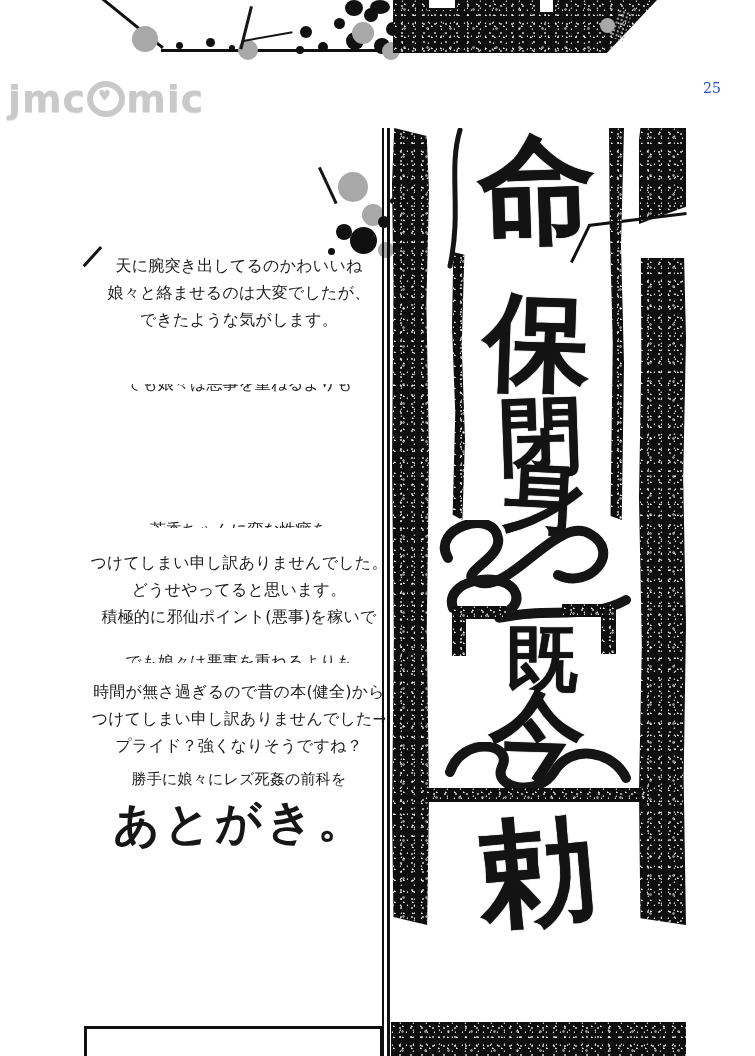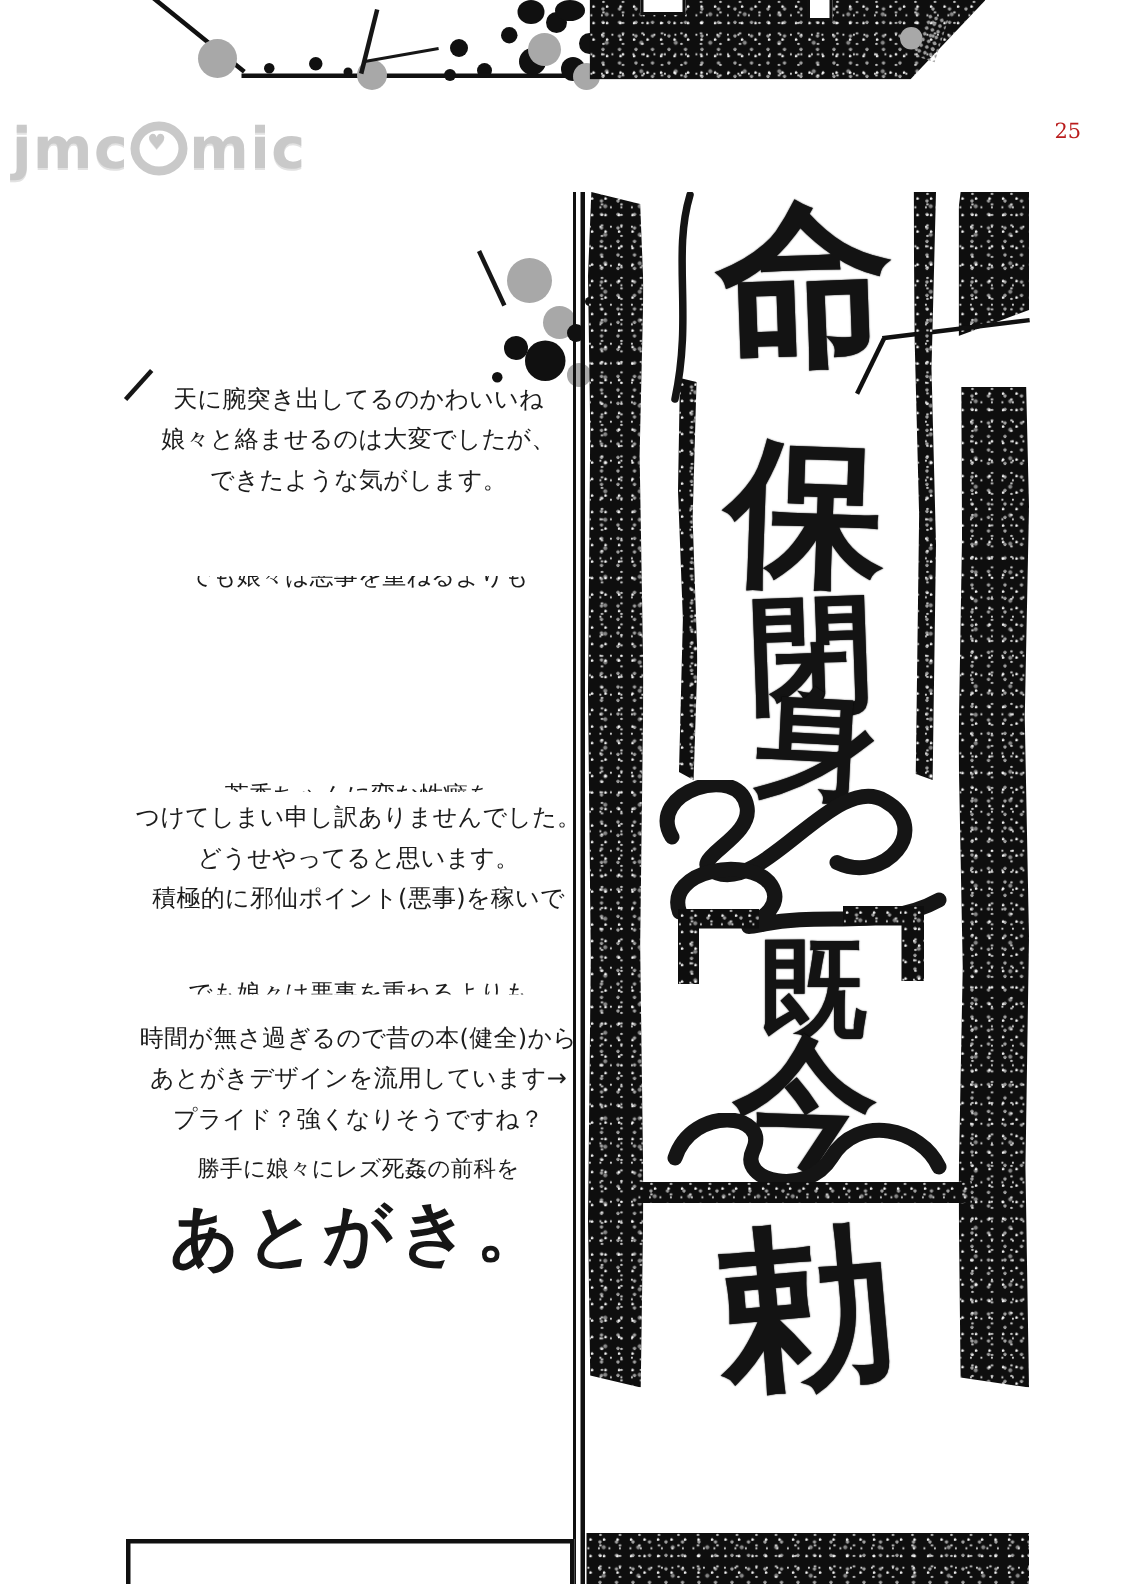--- a/index.html
+++ b/index.html
@@ -26,21 +26,21 @@
   .gdot{border-radius:50%;background:#a8a8a8;}
   .needle{background:#161616;transform-origin:top left;}
   .line{background:#101010;}
   .tchar{font-family:"DejaVu Serif","Liberation Serif",serif;font-weight:bold;color:#131313;
          text-align:center;width:150px;text-shadow:0 0 1px #000;}
   .wm{font-weight:bold;font-size:38px;color:#c9c9c9;letter-spacing:1px;
       text-shadow:0 1px 0 #e2e2e2;font-family:"DejaVu Sans",sans-serif;}
   .bird{display:inline-block;width:26px;height:24px;border:6px solid #c9c9c9;border-radius:50%;
         position:relative;top:5px;margin:0 1px;}
   .bird .h{position:absolute;left:5px;top:0px;font-size:14px;color:#c9c9c9;}
-  .pagenum{font-family:"DejaVu Serif","Liberation Serif",serif;font-size:14px;color:#b91c1c;}
+  .pagenum{font-family:"DejaVu Serif","Liberation Serif",serif;font-size:14px;color:#1d4ed8;}
   .titlebig{font-family:"DejaVu Serif","Liberation Serif",serif;font-weight:bold;font-size:46px;
             letter-spacing:4px;transform:rotate(-1.2deg);color:#161616;}
   svg{display:block;}
 </style>
 </head>
 <body>
 
 <div id="page">
 
   <div class="abs line" style="left:161px;top:49px;width:226px;height:3px;"></div>
@@ -97,33 +97,33 @@
     <div>できたような気がします。</div>
   </div>
 
   <div class="abs clipwrap" style="top:384px;height:13px;">
     <div style="margin-top:-14px;">でも娘々は悪事を重ねるよりも</div>
   </div>
 
   <div class="abs clipwrap" style="top:516px;height:12px;">
     <div>芳香ちゃんに変な性癖を</div>
   </div>
-  <div class="abs txtblock" style="top:531px;">
+  <div class="abs txtblock" style="top:549px;">
     <div>つけてしまい申し訳ありませんでした。</div>
     <div>どうせやってると思います。</div>
     <div>積極的に邪仙ポイント(悪事)を稼いで</div>
   </div>
 
   <div class="abs clipwrap" style="top:648px;height:15px;">
     <div>でも娘々は悪事を重ねるよりも</div>
   </div>
 
   <div class="abs txtblock" style="top:678px;">
     <div>時間が無さ過ぎるので昔の本(健全)から</div>
-    <div>あとがきデザインを流用しています→</div>
+    <div>つけてしまい申し訳ありませんでした→</div>
     <div>プライド？強くなりそうですね？</div>
   </div>
 
   <div class="abs txtblock" style="top:766px;font-size:15px;">勝手に娘々にレズ死姦の前科を</div>
   <div class="abs titlebig" style="left:105px;top:792px;width:270px;text-align:center;">あとがき。</div>
 
 
   <div class="abs line" style="left:382px;top:128px;width:2px;height:928px;"></div>
   <div class="abs line" style="left:387px;top:128px;width:2.5px;height:928px;"></div>
 

